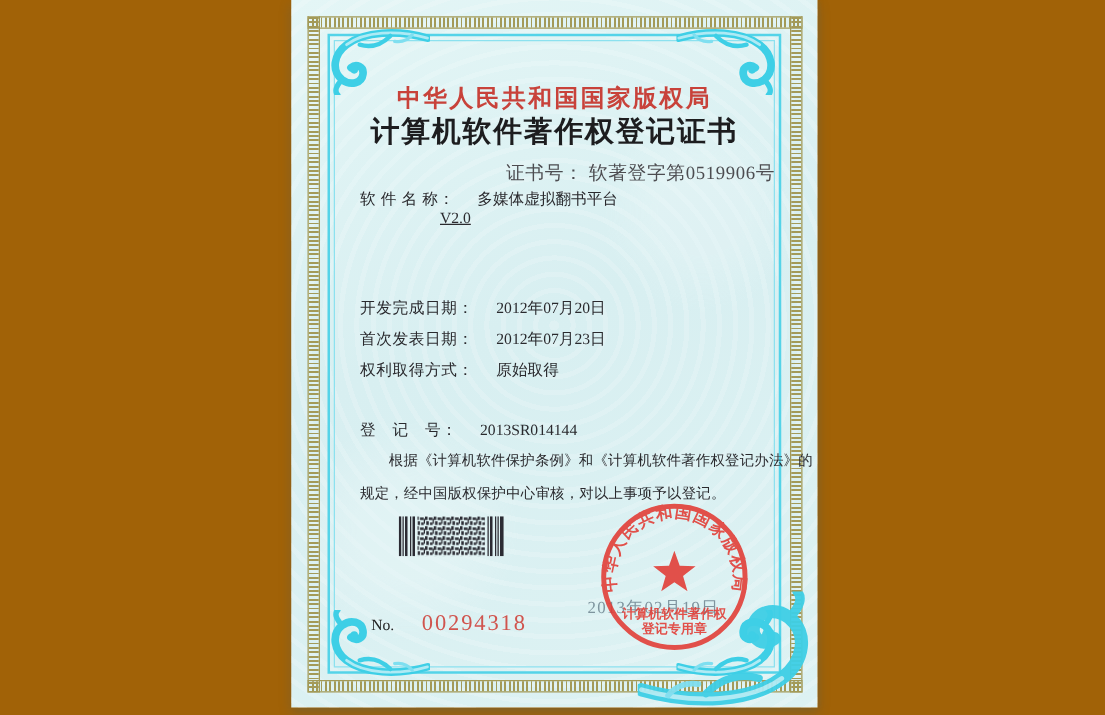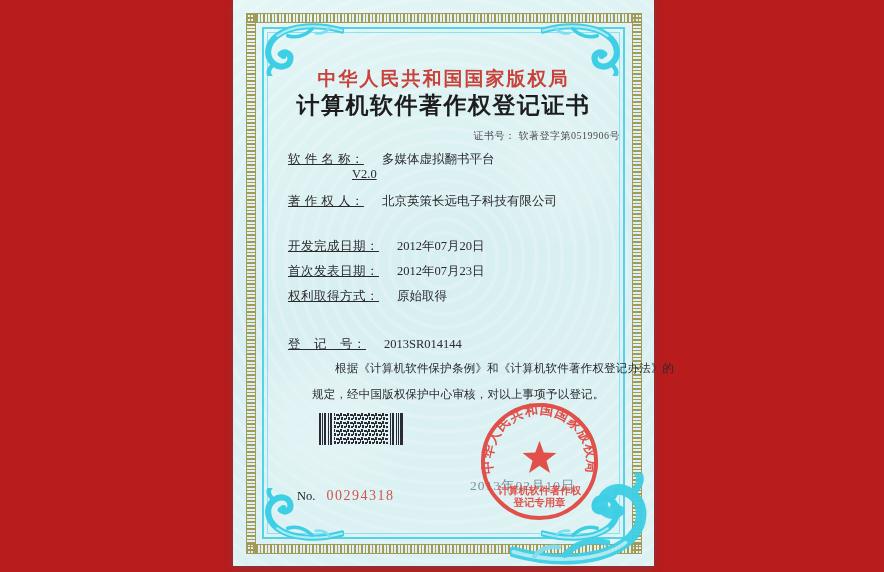--- a/index.html
+++ b/index.html
@@ -1,18 +1,18 @@
 <!DOCTYPE html>
 <html><head>
 <meta charset="utf-8">
 <style>
   html,body{margin:0;padding:0;}
   body{width:884px;height:572px;background:#ffffff;overflow:hidden;
        font-family:"Liberation Serif","DejaVu Serif",serif;}
-  .stage{position:relative;width:884px;height:572px;background:#b91c1c;}
+  .stage{position:relative;width:884px;height:572px;background:#a16207;}
 
   
   .paper{position:absolute;left:233px;top:0;width:421px;height:566px;
          background:linear-gradient(160deg,#e4f6f6 0%,#d8eff1 45%,#ddf2f3 100%);
          box-shadow:0 4px 9px rgba(70,95,105,.30),2px 0 4px rgba(70,95,105,.12);}
   .paper::before{content:"";position:absolute;inset:0;pointer-events:none;opacity:.35;
          background:
            repeating-radial-gradient(circle at 50% 46%,rgba(255,255,255,.5) 0 4px,rgba(255,255,255,0) 4px 13px),
            radial-gradient(circle at 22% 75%,rgba(255,255,255,.55) 0 40px,rgba(255,255,255,0) 90px),
            radial-gradient(circle at 78% 30%,rgba(255,255,255,.5) 0 35px,rgba(255,255,255,0) 80px);}
@@ -39,34 +39,34 @@
   .fl.tr{right:25px;top:20px;transform:scaleX(-1);}
   .fl.bl{left:23px;bottom:22px;transform:scaleY(-1);}
   .fl.br{right:25px;bottom:22px;transform:scale(-1,-1);}
   .fl.big{right:-8px;bottom:-4px;width:152px;height:97px;transform:scale(-1,-1);opacity:.95;}
 
   
   .agency{position:absolute;left:0;right:0;top:66px;text-align:center;
           font-size:19px;font-weight:700;letter-spacing:2px;color:#c8423a;}
   .doc-title{position:absolute;left:0;right:0;top:90px;text-align:center;
           font-size:23px;font-weight:700;letter-spacing:1.5px;color:#1d1d1f;}
-  .certno{position:absolute;right:34px;top:129px;font-size:10px;color:#4c4c50;letter-spacing:.5px;margin-left:41px;}
+  .certno{position:absolute;right:34px;top:129px;font-size:15px;color:#4c4c50;letter-spacing:.5px;margin-left:41px;}
   .row{position:absolute;left:55px;white-space:nowrap;font-size:12.5px;color:#2a2a2e;}
-  .row .lb{letter-spacing:.5px;text-decoration:underline;}
+  .row .lb{letter-spacing:.5px;}
   .row .val{margin-left:18px;}
   .v2{position:absolute;left:119px;top:167px;font-size:12.5px;color:#2a2a2e;text-decoration:underline;}
-  .stmt{position:absolute;left:55px;white-space:nowrap;font-size:11.5px;color:#2a2a2e;letter-spacing:.2px;margin-left:24px;}
+  .stmt{position:absolute;left:55px;white-space:nowrap;font-size:11.5px;color:#2a2a2e;letter-spacing:.2px;}
   .stmt.i{text-indent:2em;}
 
   .barcode{position:absolute;left:86px;top:413px;width:84px;height:32px;}
 
   .stamp{position:absolute;left:245px;top:400px;width:123px;height:123px;opacity:.88;}
   .issue-date{position:absolute;left:237px;top:477px;font-size:13.5px;letter-spacing:1px;color:#7e949e;}
   .serial{position:absolute;left:64px;top:488px;font-size:12.5px;color:#222;}
-  .serial .num{color:#d0544e;letter-spacing:1.5px;margin-left:11px;font-size:14px;}
+  .serial .num{color:#d0544e;letter-spacing:1.5px;margin-left:22px;font-size:18px;}
 </style>
 </head>
 <body>
 
 <div class="stage">
   <div class="paper">
 
     <div class="gold t"></div>
     <div class="gold b"></div>
     <div class="gold l"></div>
@@ -105,23 +105,20 @@
     <div class="doc-title">计算机软件著作权登记证书</div>
     <div class="certno">
       <span>证书号：</span>
       <span>软著登字第0519906号</span>
     </div>
 
     <div class="row" style="top:151px">
       <span class="lb">软 件 名 称：</span><span class="val">多媒体虚拟翻书平台</span>
     </div>
     <div class="v2">V2.0</div>
-    <div class="row" style="top:193px">
-      <span class="lb">著 作 权 人：</span><span class="val">北京英策长远电子科技有限公司</span>
-    </div>
     <div class="row" style="top:238px">
       <span class="lb">开发完成日期：</span><span class="val">2012年07月20日</span>
     </div>
     <div class="row" style="top:263px">
       <span class="lb">首次发表日期：</span><span class="val">2012年07月23日</span>
     </div>
     <div class="row" style="top:288px">
       <span class="lb">权利取得方式：</span><span class="val">原始取得</span>
     </div>
     <div class="row" style="top:336px">

